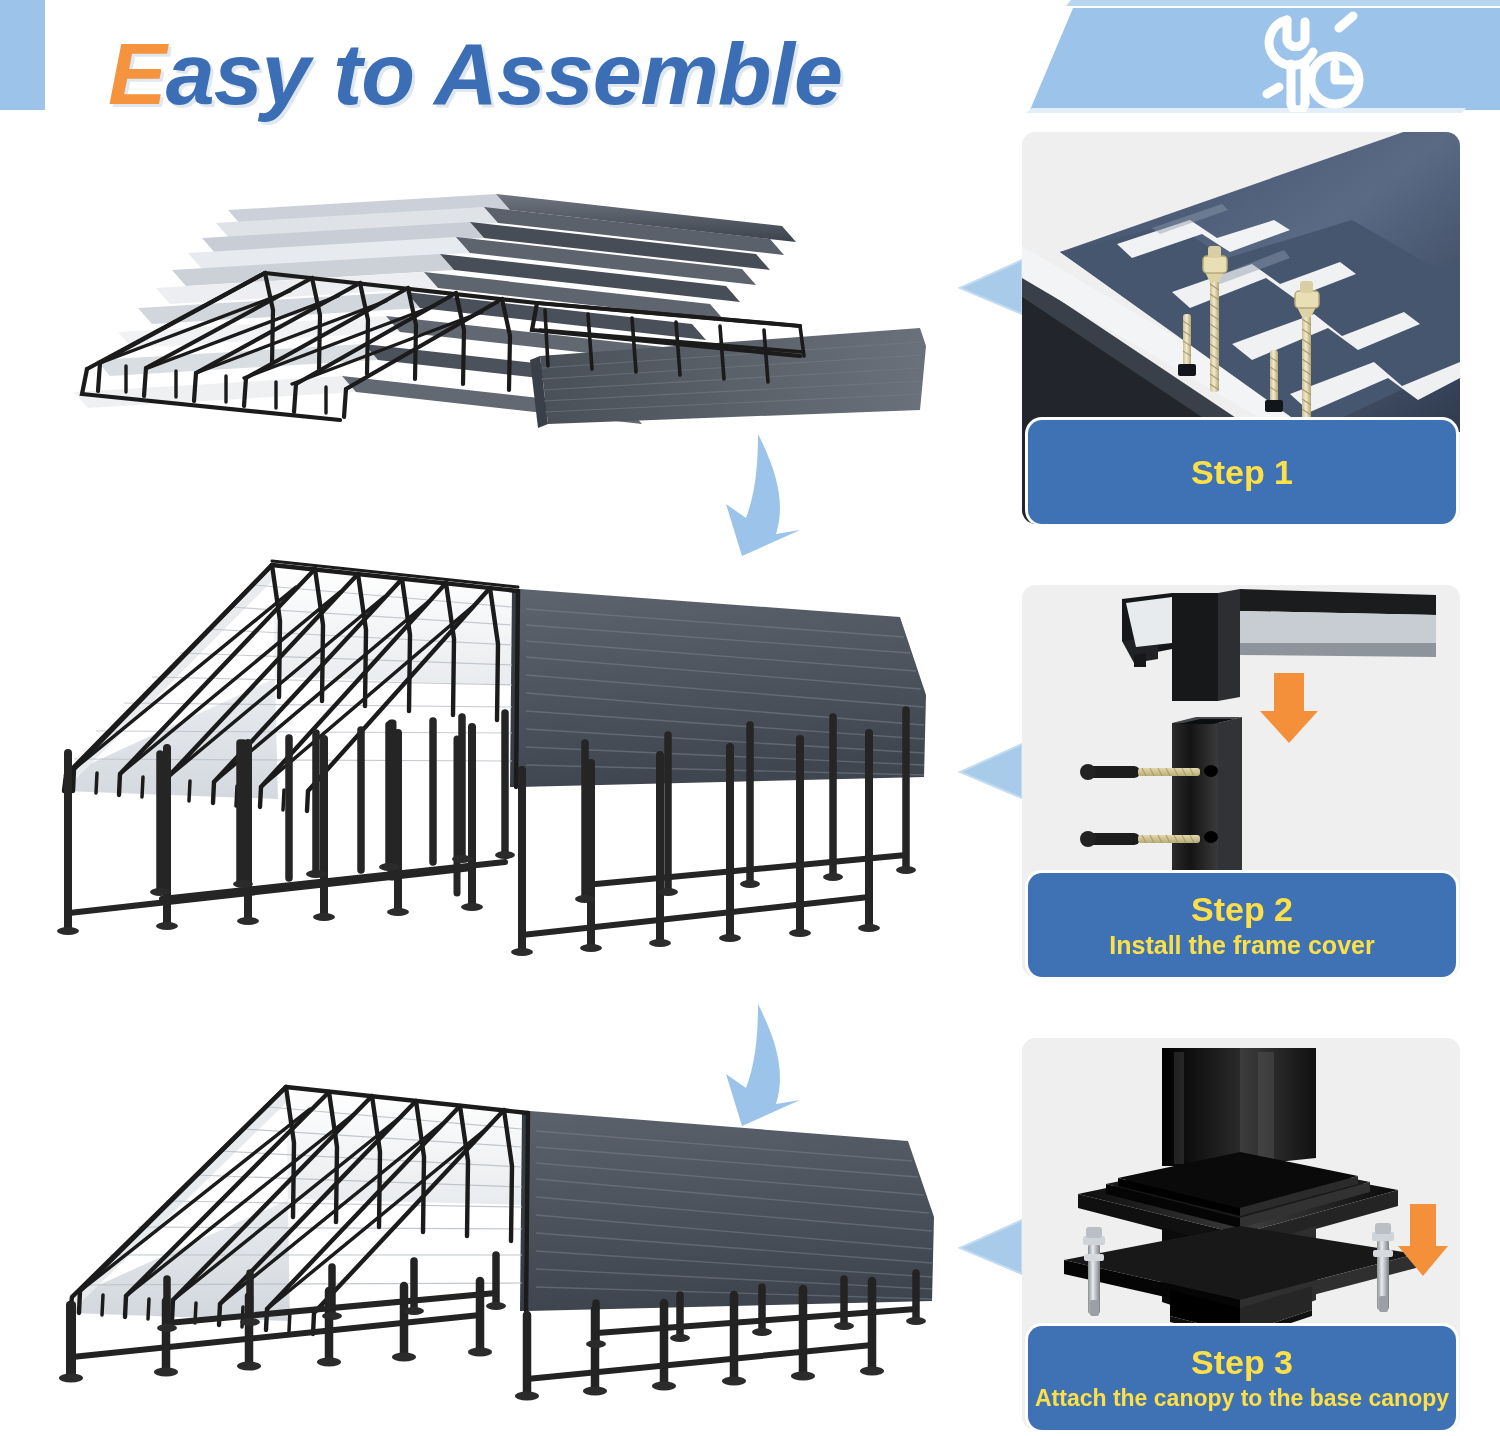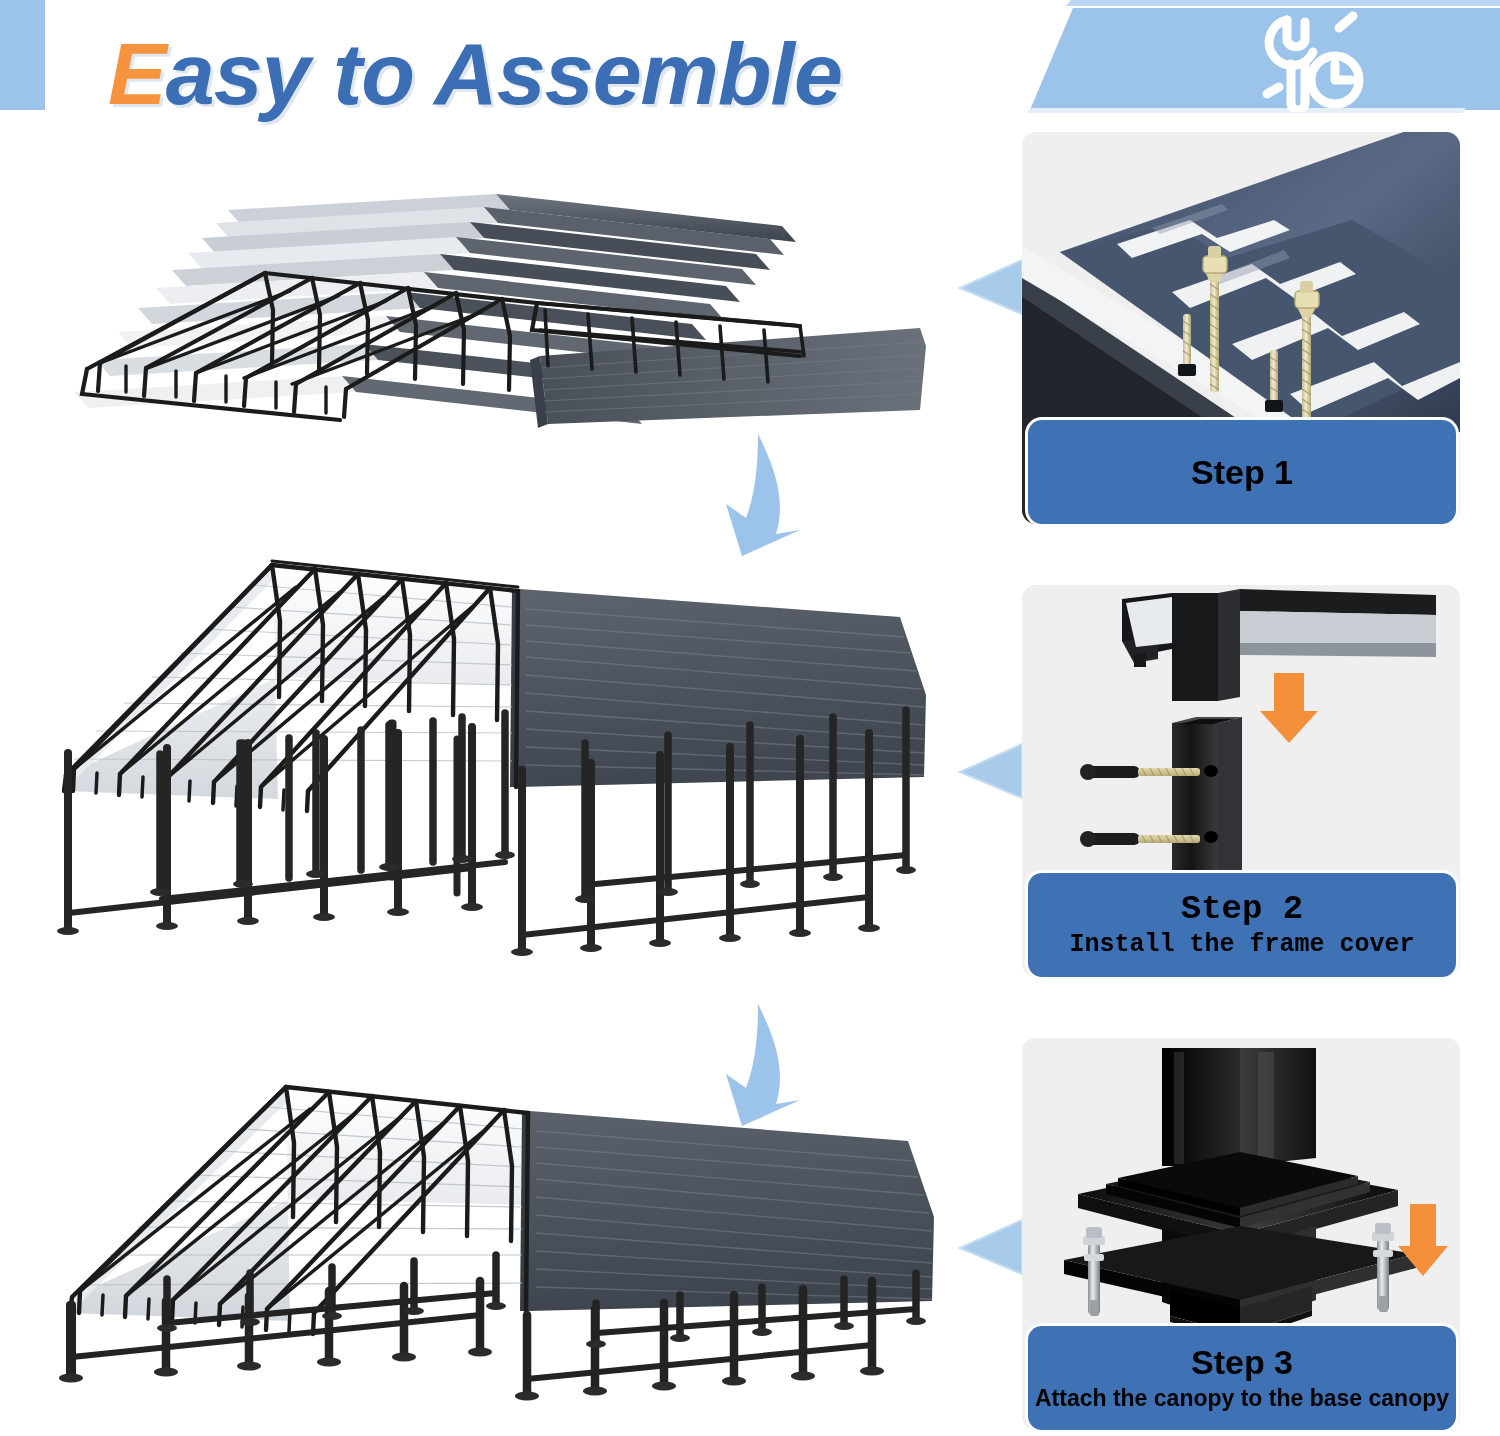--- a/index.html
+++ b/index.html
@@ -63,30 +63,30 @@
   #tri-1{ left:958px; top:258px; }
   #tri-2{ left:958px; top:742px; }
   #tri-3{ left:958px; top:1218px; }
 
   
   .step-card{
     position:absolute; left:1022px; width:438px;
     background:#EFEFEF; border-radius:14px; overflow:hidden;
   }
   #step-card-1{ top:132px; height:392px; }
-  #step-card-2{ top:585px; height:392px;font-family:Liberation Mono, monospace; }
+  #step-card-2{ top:585px; height:392px; }
   #step-card-3{ top:1038px; height:392px; }
 
   .step-photo{ position:absolute; left:0; top:0; width:438px; height:392px; }
 
   .step-label{
     position:absolute; left:6px; bottom:0px; width:428px; height:104px;
     background:#3F72B4; border-radius:14px;
     display:flex; flex-direction:column; align-items:center; justify-content:center;
-    color:#000000; text-align:center;
+    color:#fde047; text-align:center;
     box-shadow:0 0 0 3px #ffffff;
   }
   .step-title{ font-size:34px; font-weight:bold; line-height:40px; }
   .step-desc{ font-size:25px; font-weight:bold; line-height:32px; white-space:nowrap; }
   #step-card-3 .step-desc{ font-size:23px; }
 </style>
 </head>
 <body>
 
 <div id="header">

